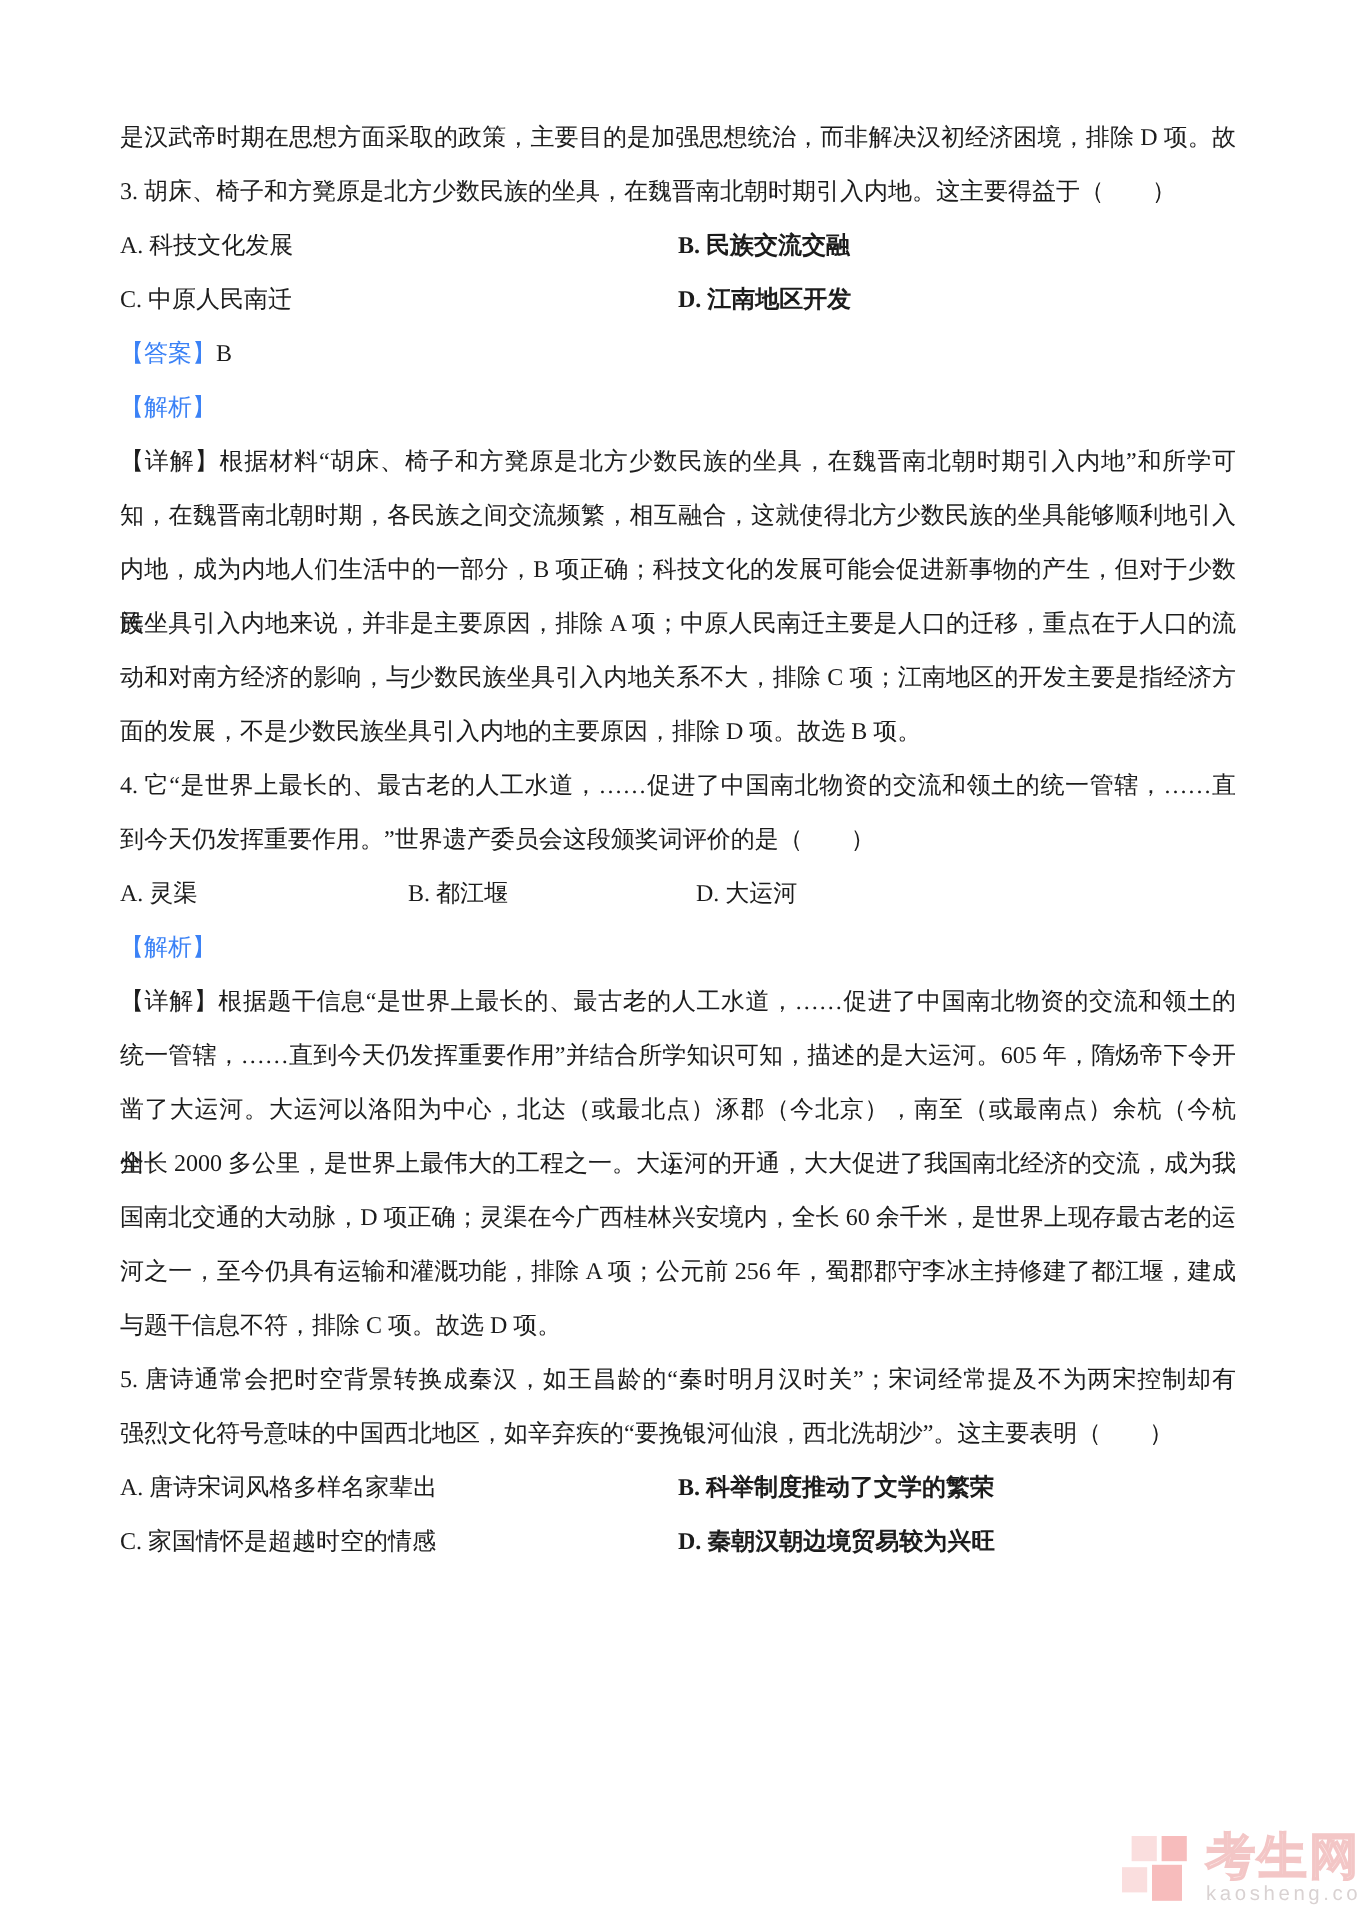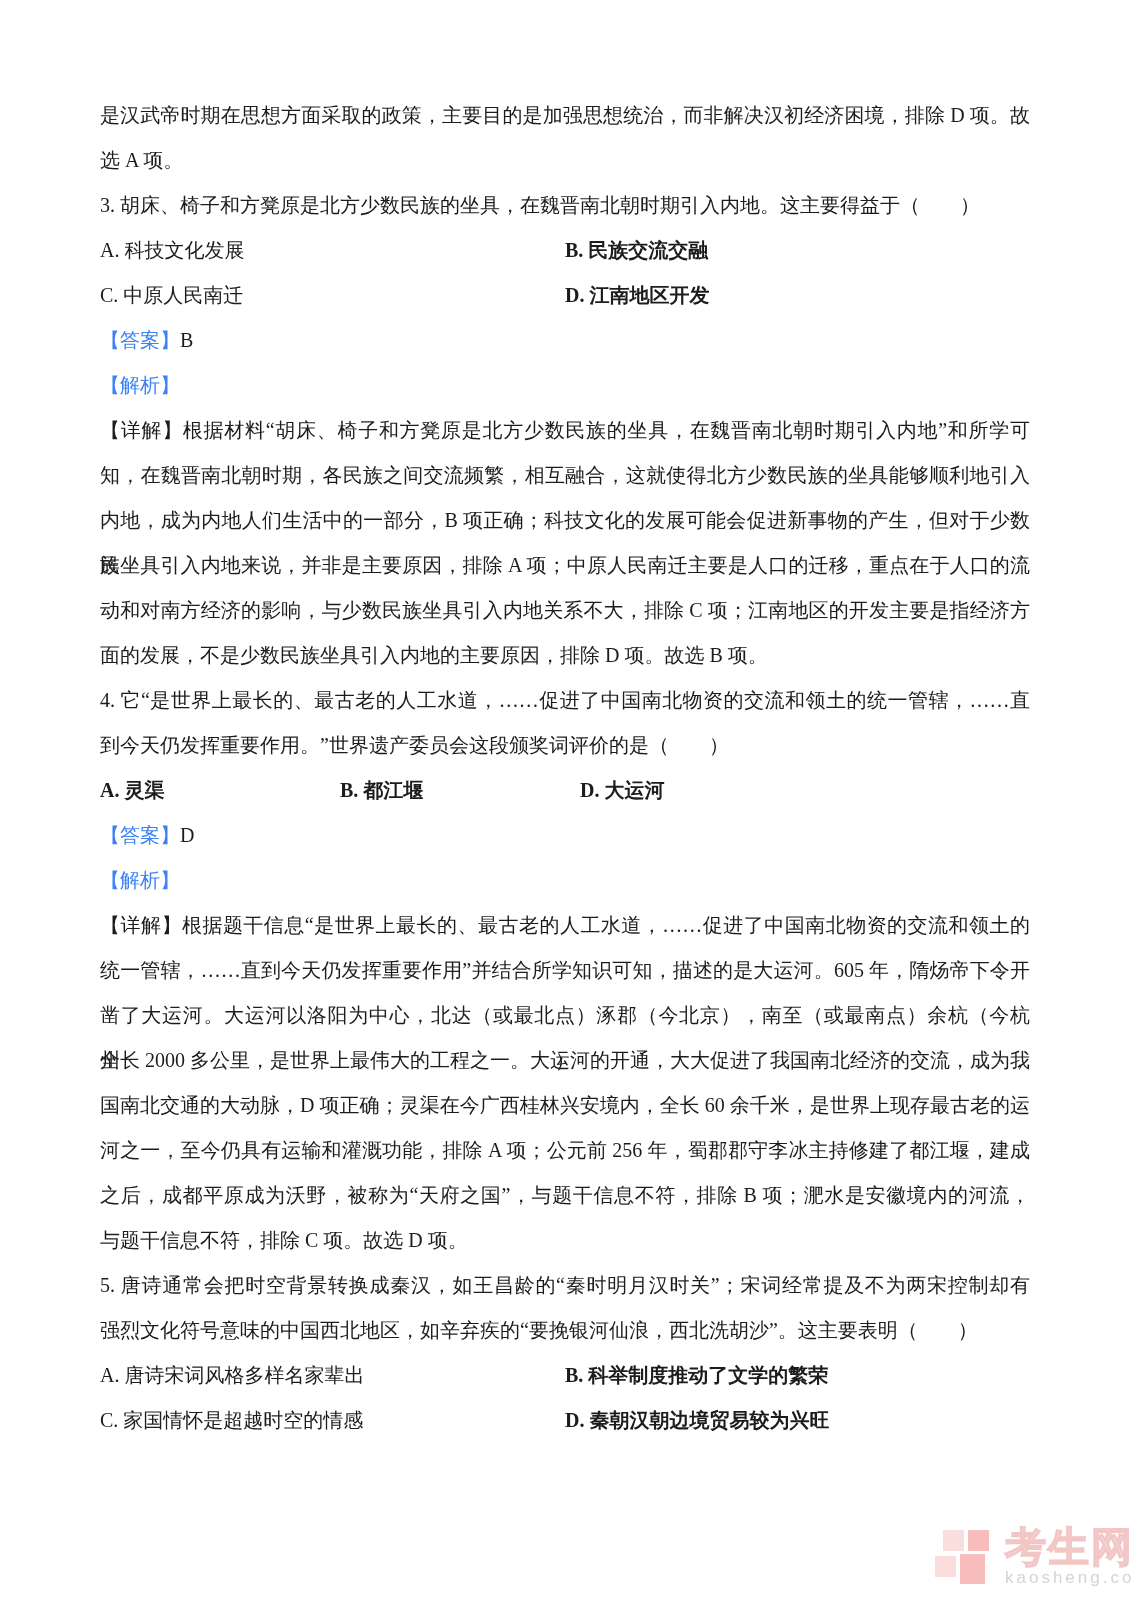--- a/index.html
+++ b/index.html
@@ -33,21 +33,21 @@
   .line.wrapok { white-space: normal; }
   .fill {
     white-space: normal;
     text-align: justify;
     text-align-last: justify;
   }
   .opt-row { display: flex; justify-content: center; }
   .opt-row .opt { display: inline-block; }
   .opt2 .opt:nth-child(1) { width: 465px; }
   .opt2 .opt:nth-child(2) { flex: 1; font-weight: bold; }
-  .opt4 .opt { width: 240px; font-weight: bold; }
+  .opt4 .opt { width: 240px; }
   .opt4 .opt:last-child { width: auto; flex: 1; }
   .blue-label { color: #3b82f6; }
   
   .watermark {
     position: absolute;
     left: 933px;
     top: 1526px;
     display: flex;
     align-items: flex-start;
   }
@@ -78,21 +78,20 @@
     color: #d9d2d2;
     letter-spacing: 3px;
   }
 </style>
 </head>
 <body>
 
 <div class="page">
   <div class="doc-content" id="doc-content">
       <div class="line fill">是汉武帝时期在思想方面采取的政策，主要目的是加强思想统治，而非解决汉初经济困境，排除 D 项。故</div>
-      <div class="line wrapok">选 A 项。</div>
       <div class="line wrapok">3. 胡床、椅子和方凳原是北方少数民族的坐具，在魏晋南北朝时期引入内地。这主要得益于（　　）</div>
       <div class="line opt-row opt2">
         <span class="opt">A. 科技文化发展</span>
         <span class="opt">B. 民族交流交融</span>
       </div>
       <div class="line opt-row opt2">
         <span class="opt">C. 中原人民南迁</span>
         <span class="opt">D. 江南地区开发</span>
       </div>
       <div class="line"><span class="blue-label">【答案】</span><span>B</span></div>
@@ -103,29 +102,27 @@
       <div class="line fill">族坐具引入内地来说，并非是主要原因，排除 A 项；中原人民南迁主要是人口的迁移，重点在于人口的流</div>
       <div class="line fill">动和对南方经济的影响，与少数民族坐具引入内地关系不大，排除 C 项；江南地区的开发主要是指经济方</div>
       <div class="line wrapok">面的发展，不是少数民族坐具引入内地的主要原因，排除 D 项。故选 B 项。</div>
       <div class="line fill">4. 它“是世界上最长的、最古老的人工水道，……促进了中国南北物资的交流和领土的统一管辖，……直</div>
       <div class="line wrapok">到今天仍发挥重要作用。”世界遗产委员会这段颁奖词评价的是（　　）</div>
       <div class="line opt-row opt4">
         <span class="opt">A. 灵渠</span>
         <span class="opt">B. 都江堰</span>
         <span class="opt">D. 大运河</span>
       </div>
-      <div class="line"><span class="blue-label">【答案】</span><span>D</span></div>
       <div class="line"><span class="blue-label">【解析】</span></div>
       <div class="line fill">【详解】根据题干信息“是世界上最长的、最古老的人工水道，……促进了中国南北物资的交流和领土的</div>
       <div class="line fill">统一管辖，……直到今天仍发挥重要作用”并结合所学知识可知，描述的是大运河。605 年，隋炀帝下令开</div>
       <div class="line fill">凿了大运河。大运河以洛阳为中心，北达（或最北点）涿郡（今北京），南至（或最南点）余杭（今杭州），</div>
       <div class="line fill">全长 2000 多公里，是世界上最伟大的工程之一。大运河的开通，大大促进了我国南北经济的交流，成为我</div>
       <div class="line fill">国南北交通的大动脉，D 项正确；灵渠在今广西桂林兴安境内，全长 60 余千米，是世界上现存最古老的运</div>
       <div class="line fill">河之一，至今仍具有运输和灌溉功能，排除 A 项；公元前 256 年，蜀郡郡守李冰主持修建了都江堰，建成</div>
-      <div class="line fill">之后，成都平原成为沃野，被称为“天府之国”，与题干信息不符，排除 B 项；淝水是安徽境内的河流，</div>
       <div class="line wrapok">与题干信息不符，排除 C 项。故选 D 项。</div>
       <div class="line fill">5. 唐诗通常会把时空背景转换成秦汉，如王昌龄的“秦时明月汉时关”；宋词经常提及不为两宋控制却有</div>
       <div class="line wrapok">强烈文化符号意味的中国西北地区，如辛弃疾的“要挽银河仙浪，西北洗胡沙”。这主要表明（　　）</div>
       <div class="line opt-row opt2">
         <span class="opt">A. 唐诗宋词风格多样名家辈出</span>
         <span class="opt">B. 科举制度推动了文学的繁荣</span>
       </div>
       <div class="line opt-row opt2">
         <span class="opt">C. 家国情怀是超越时空的情感</span>
         <span class="opt">D. 秦朝汉朝边境贸易较为兴旺</span>

